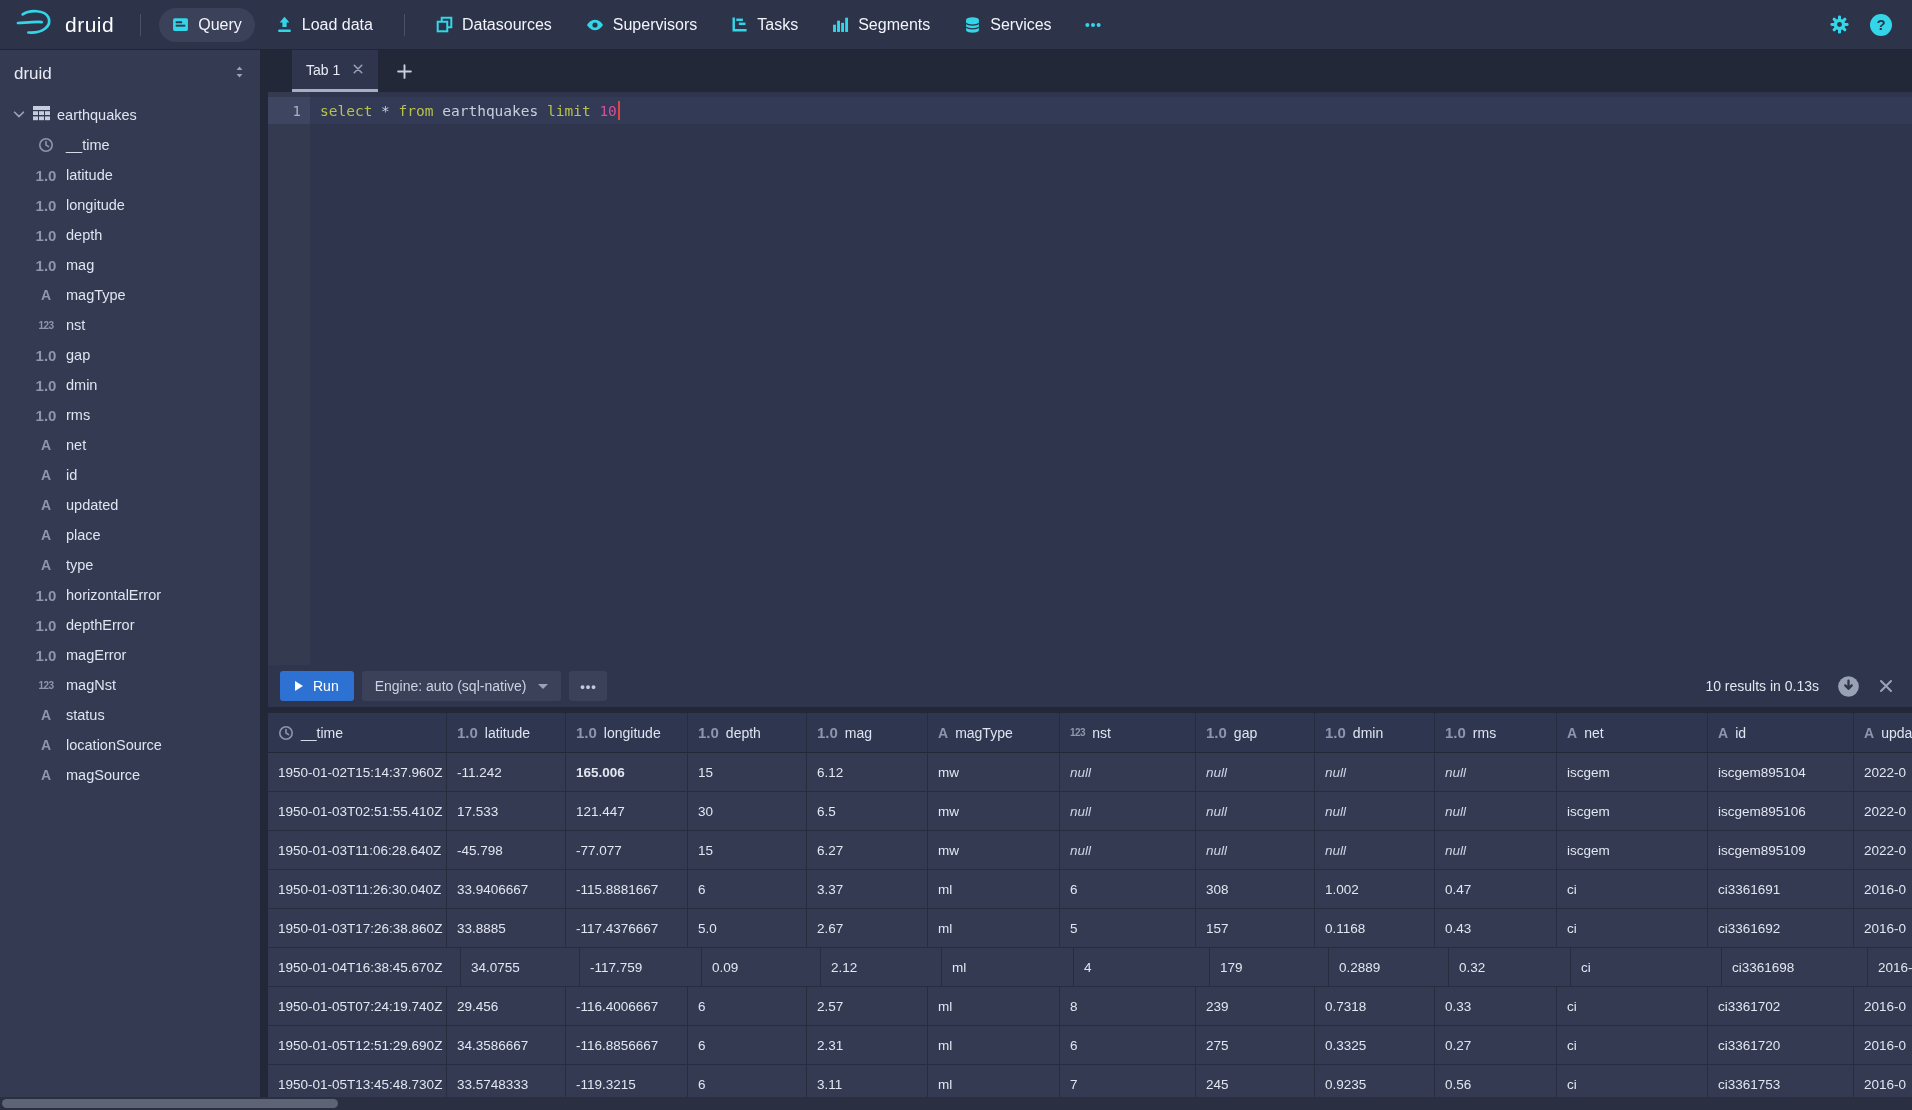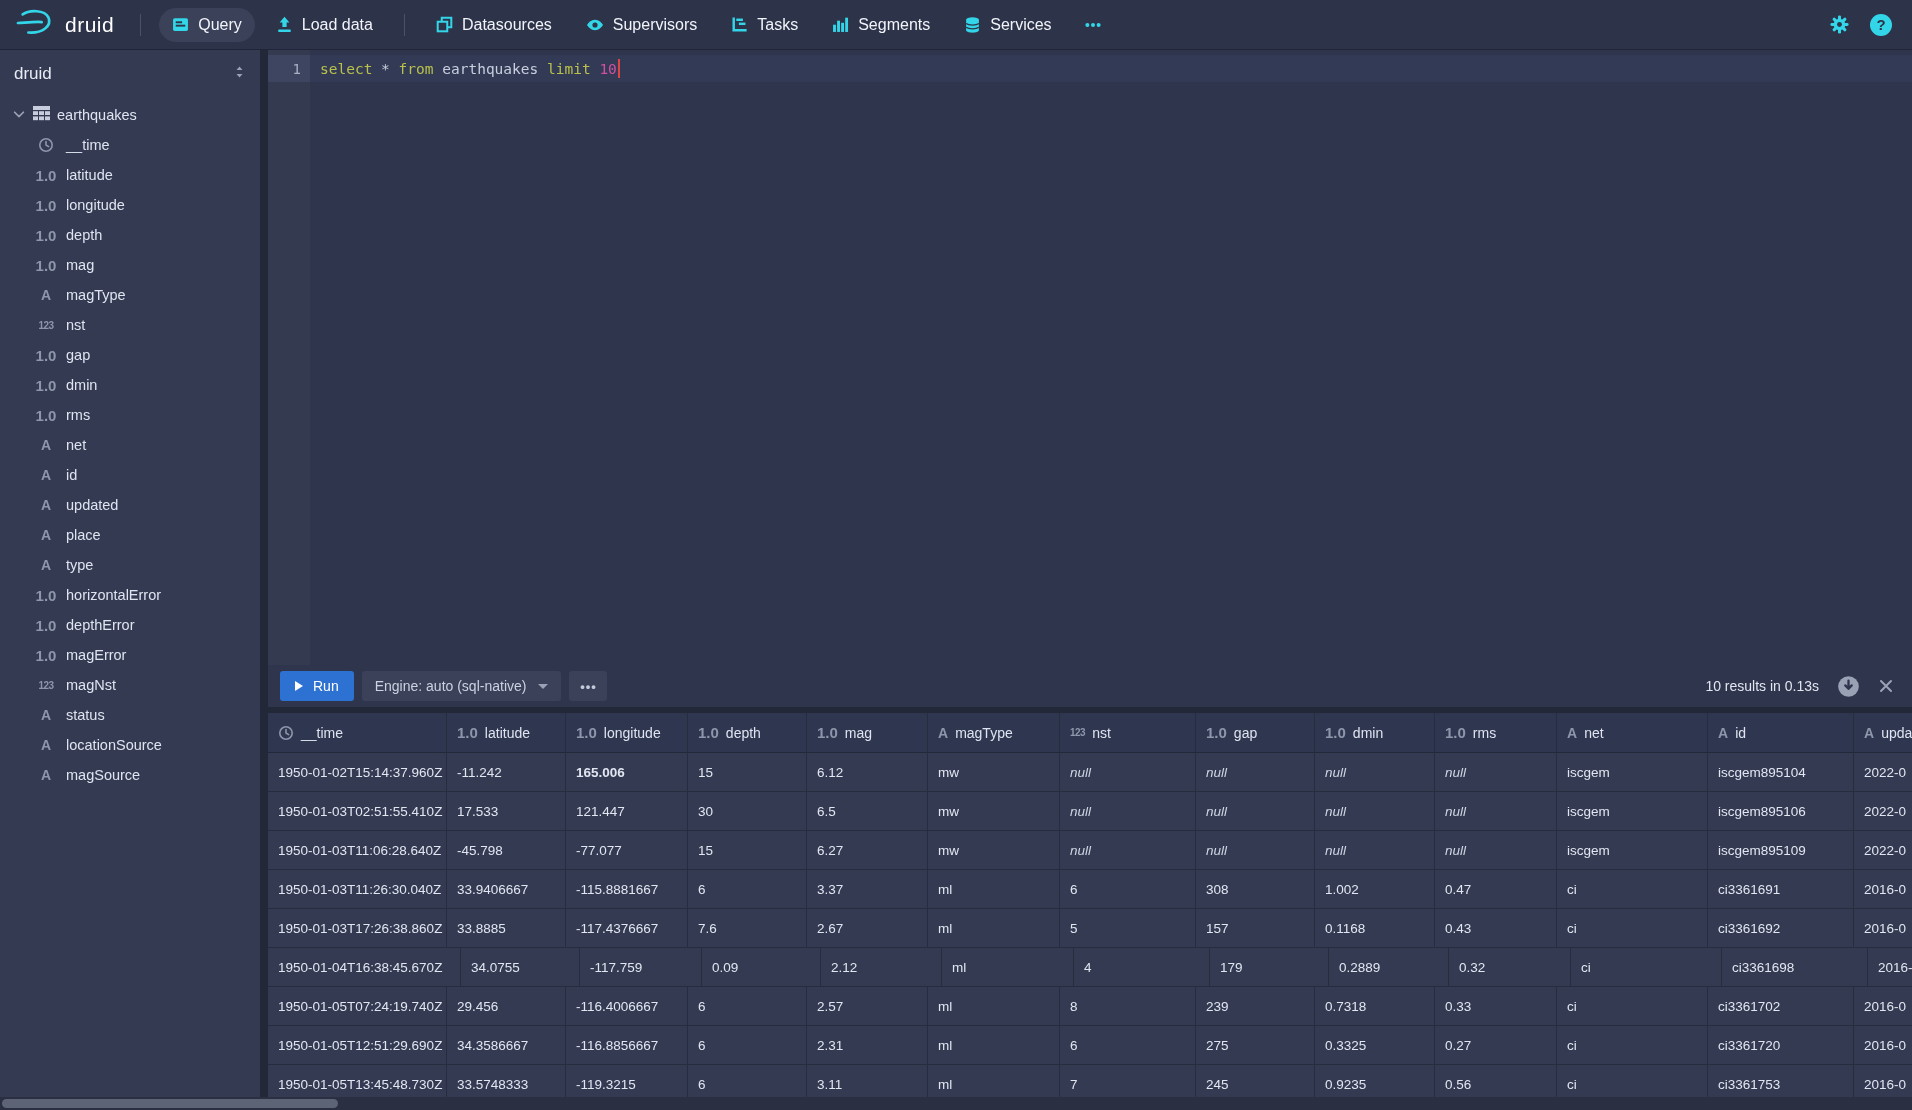--- a/index.html
+++ b/index.html
@@ -353,20 +353,35 @@
             <span class="type-glyph tg-string">A</span>
             <span>magSource</span>
           </div>
         </div>
     </div>
   </div>
 
   <div class="resizer"></div>
 
   <div class="main">
+    <div class="tabbar">
+      <div class="tab">
+        <span>Tab 1</span>
+        <span>
+          <svg width="12" height="12" viewBox="0 0 16 16">
+              <path d="M3 3l10 10M13 3L3 13" stroke="#9AA2B6" stroke-width="2" stroke-linecap="round"></path>
+            </svg>
+        </span>
+      </div>
+      <span class="tab-plus">
+        <svg width="17" height="17" viewBox="0 0 16 16">
+            <path d="M8 2v12M2 8h12" stroke="#C8CEDD" stroke-width="1.8" stroke-linecap="round"></path>
+          </svg>
+      </span>
+    </div>
 
     <div class="editor">
       <div class="gutter">
         <div class="gutter-num">1</div>
       </div>
       <div class="code-area">
         <div class="code-line" id="code-line"><span class="tok-keyword">select </span><span class="tok-plain">* </span><span class="tok-keyword">from </span><span class="tok-plain">earthquakes </span><span class="tok-keyword">limit </span><span class="tok-number">10</span><span class="cursor"></span></div>
       </div>
     </div>
 
@@ -516,21 +531,21 @@
             <div class="rcell" style="width: 120px;">1.002</div>
             <div class="rcell" style="width: 122px;">0.47</div>
             <div class="rcell" style="width: 151px;">ci</div>
             <div class="rcell" style="width: 146px;">ci3361691</div>
             <div class="rcell" style="width: 120px;">2016-0</div>
           </div>
           <div class="rrow">
             <div class="rcell" style="width: 179px;">1950-01-03T17:26:38.860Z</div>
             <div class="rcell" style="width: 119px;">33.8885</div>
             <div class="rcell" style="width: 122px;">-117.4376667</div>
-            <div class="rcell" style="width: 119px;">7.6</div>
+            <div class="rcell" style="width: 119px;">5.0</div>
             <div class="rcell" style="width: 121px;">2.67</div>
             <div class="rcell" style="width: 132px;">ml</div>
             <div class="rcell" style="width: 136px;">5</div>
             <div class="rcell" style="width: 119px;">157</div>
             <div class="rcell" style="width: 120px;">0.1168</div>
             <div class="rcell" style="width: 122px;">0.43</div>
             <div class="rcell" style="width: 151px;">ci</div>
             <div class="rcell" style="width: 146px;">ci3361692</div>
             <div class="rcell" style="width: 120px;">2016-0</div>
           </div>

